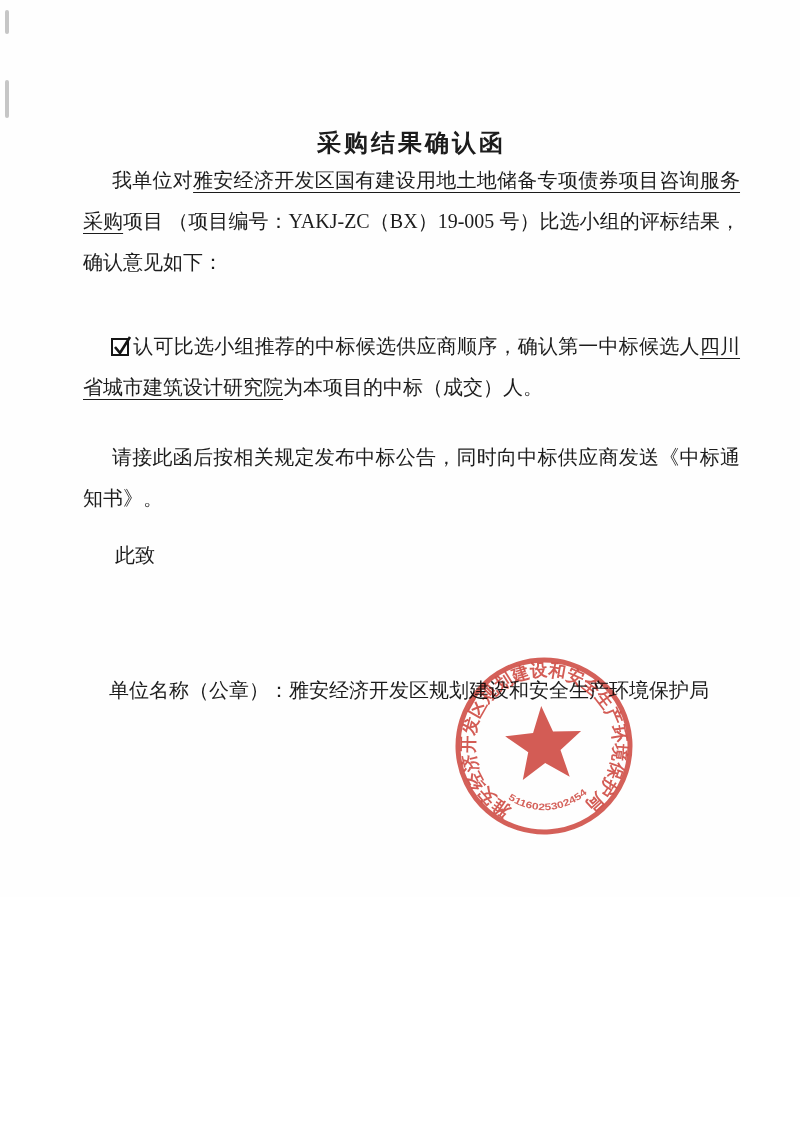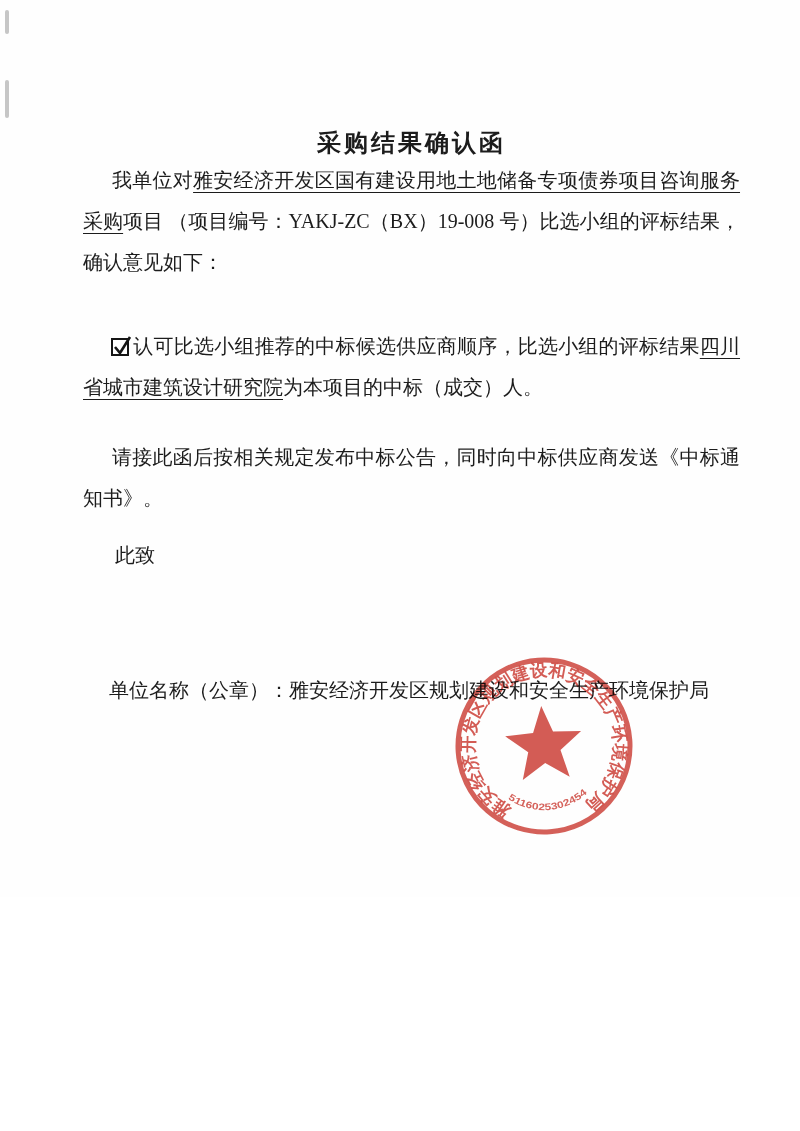--- a/index.html
+++ b/index.html
@@ -98,26 +98,26 @@
 <div class="page">
 
   <div class="scan-mark m1"></div>
   <div class="scan-mark m2"></div>
 
   <div class="content">
 
     <h1 class="title">采购结果确认函</h1>
 
 
-    <p class="para indent"><span>我单位对</span><span class="u">雅安经济开发区国有建设用地土地储备专项债券项目咨询服务采购</span><span>项目 （项目编号：YAKJ-ZC（BX）19-008 号）比选小组的评标结果，确认意见如下：</span></p>
+    <p class="para indent"><span>我单位对</span><span class="u">雅安经济开发区国有建设用地土地储备专项债券项目咨询服务采购</span><span>项目 （项目编号：YAKJ-ZC（BX）19-005 号）比选小组的评标结果，确认意见如下：</span></p>
 
     <p class="para p-confirm"><span class="checkbox"><svg viewBox="0 0 22 22" width="22" height="22">
             <rect x="2" y="4" width="16" height="16" fill="none" stroke="#151515" stroke-width="2"></rect>
             <path d="M5 12 L10 18 L20 2" fill="none" stroke="#151515" stroke-width="2.6"></path>
-          </svg></span><span>认可比选小组推荐的中标候选供应商顺序，比选小组的评标结果</span><span class="u">四川省城市建筑设计研究院</span><span>为本项目的中标（成交）人。</span></p>
+          </svg></span><span>认可比选小组推荐的中标候选供应商顺序，确认第一中标候选人</span><span class="u">四川省城市建筑设计研究院</span><span>为本项目的中标（成交）人。</span></p>
 
     <p class="para indent p-notice">请接此函后按相关规定发布中标公告，同时向中标供应商发送《中标通知书》。</p>
 
     <p class="para closing">此致</p>
 
     <p class="para signature-line"><span>单位名称（公章）：</span><span>雅安经济开发区规划建设和安全生产环境保护局</span></p>
 
 
   </div>
 

